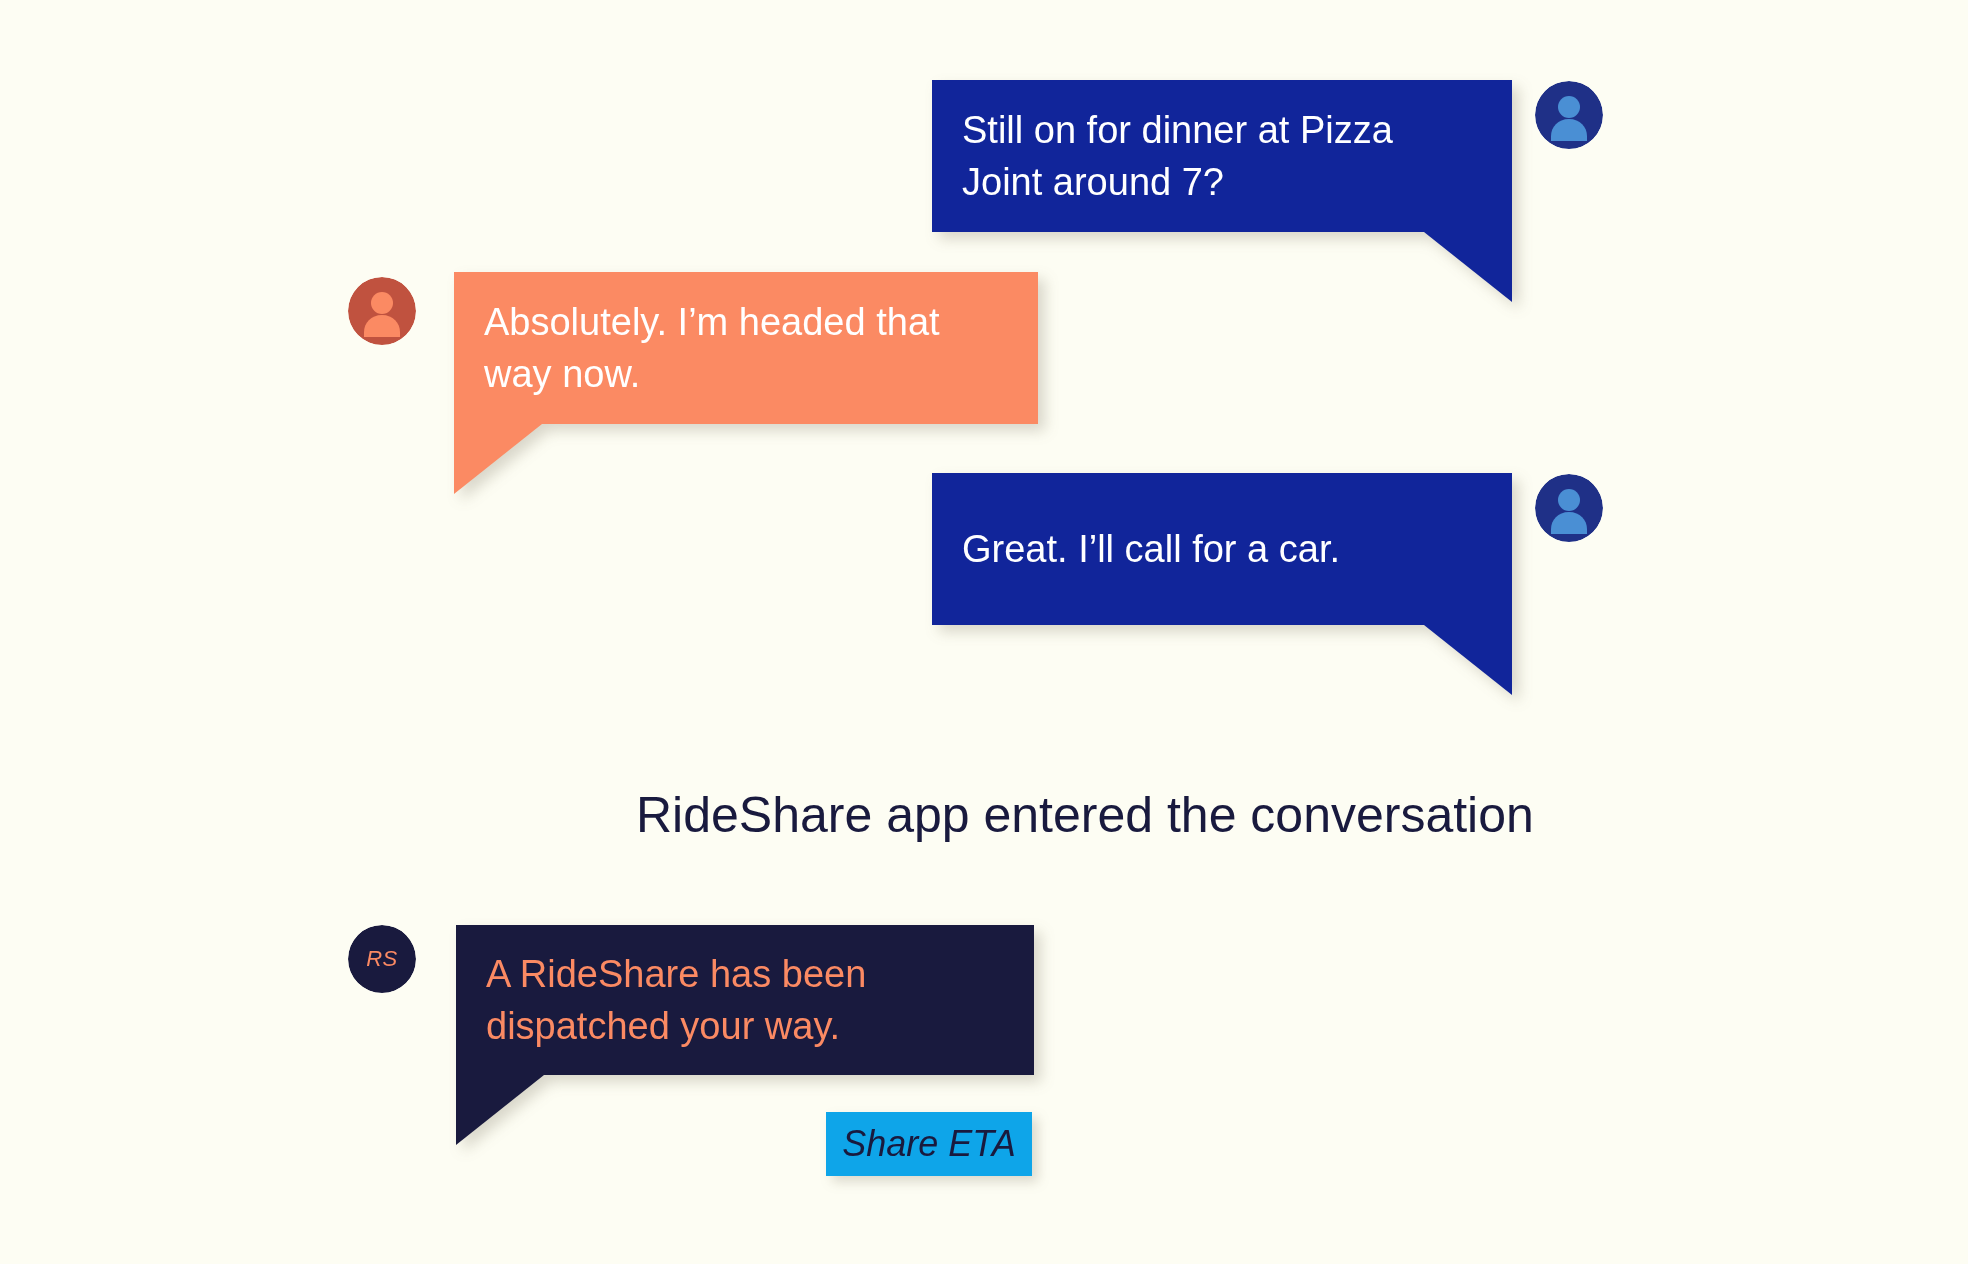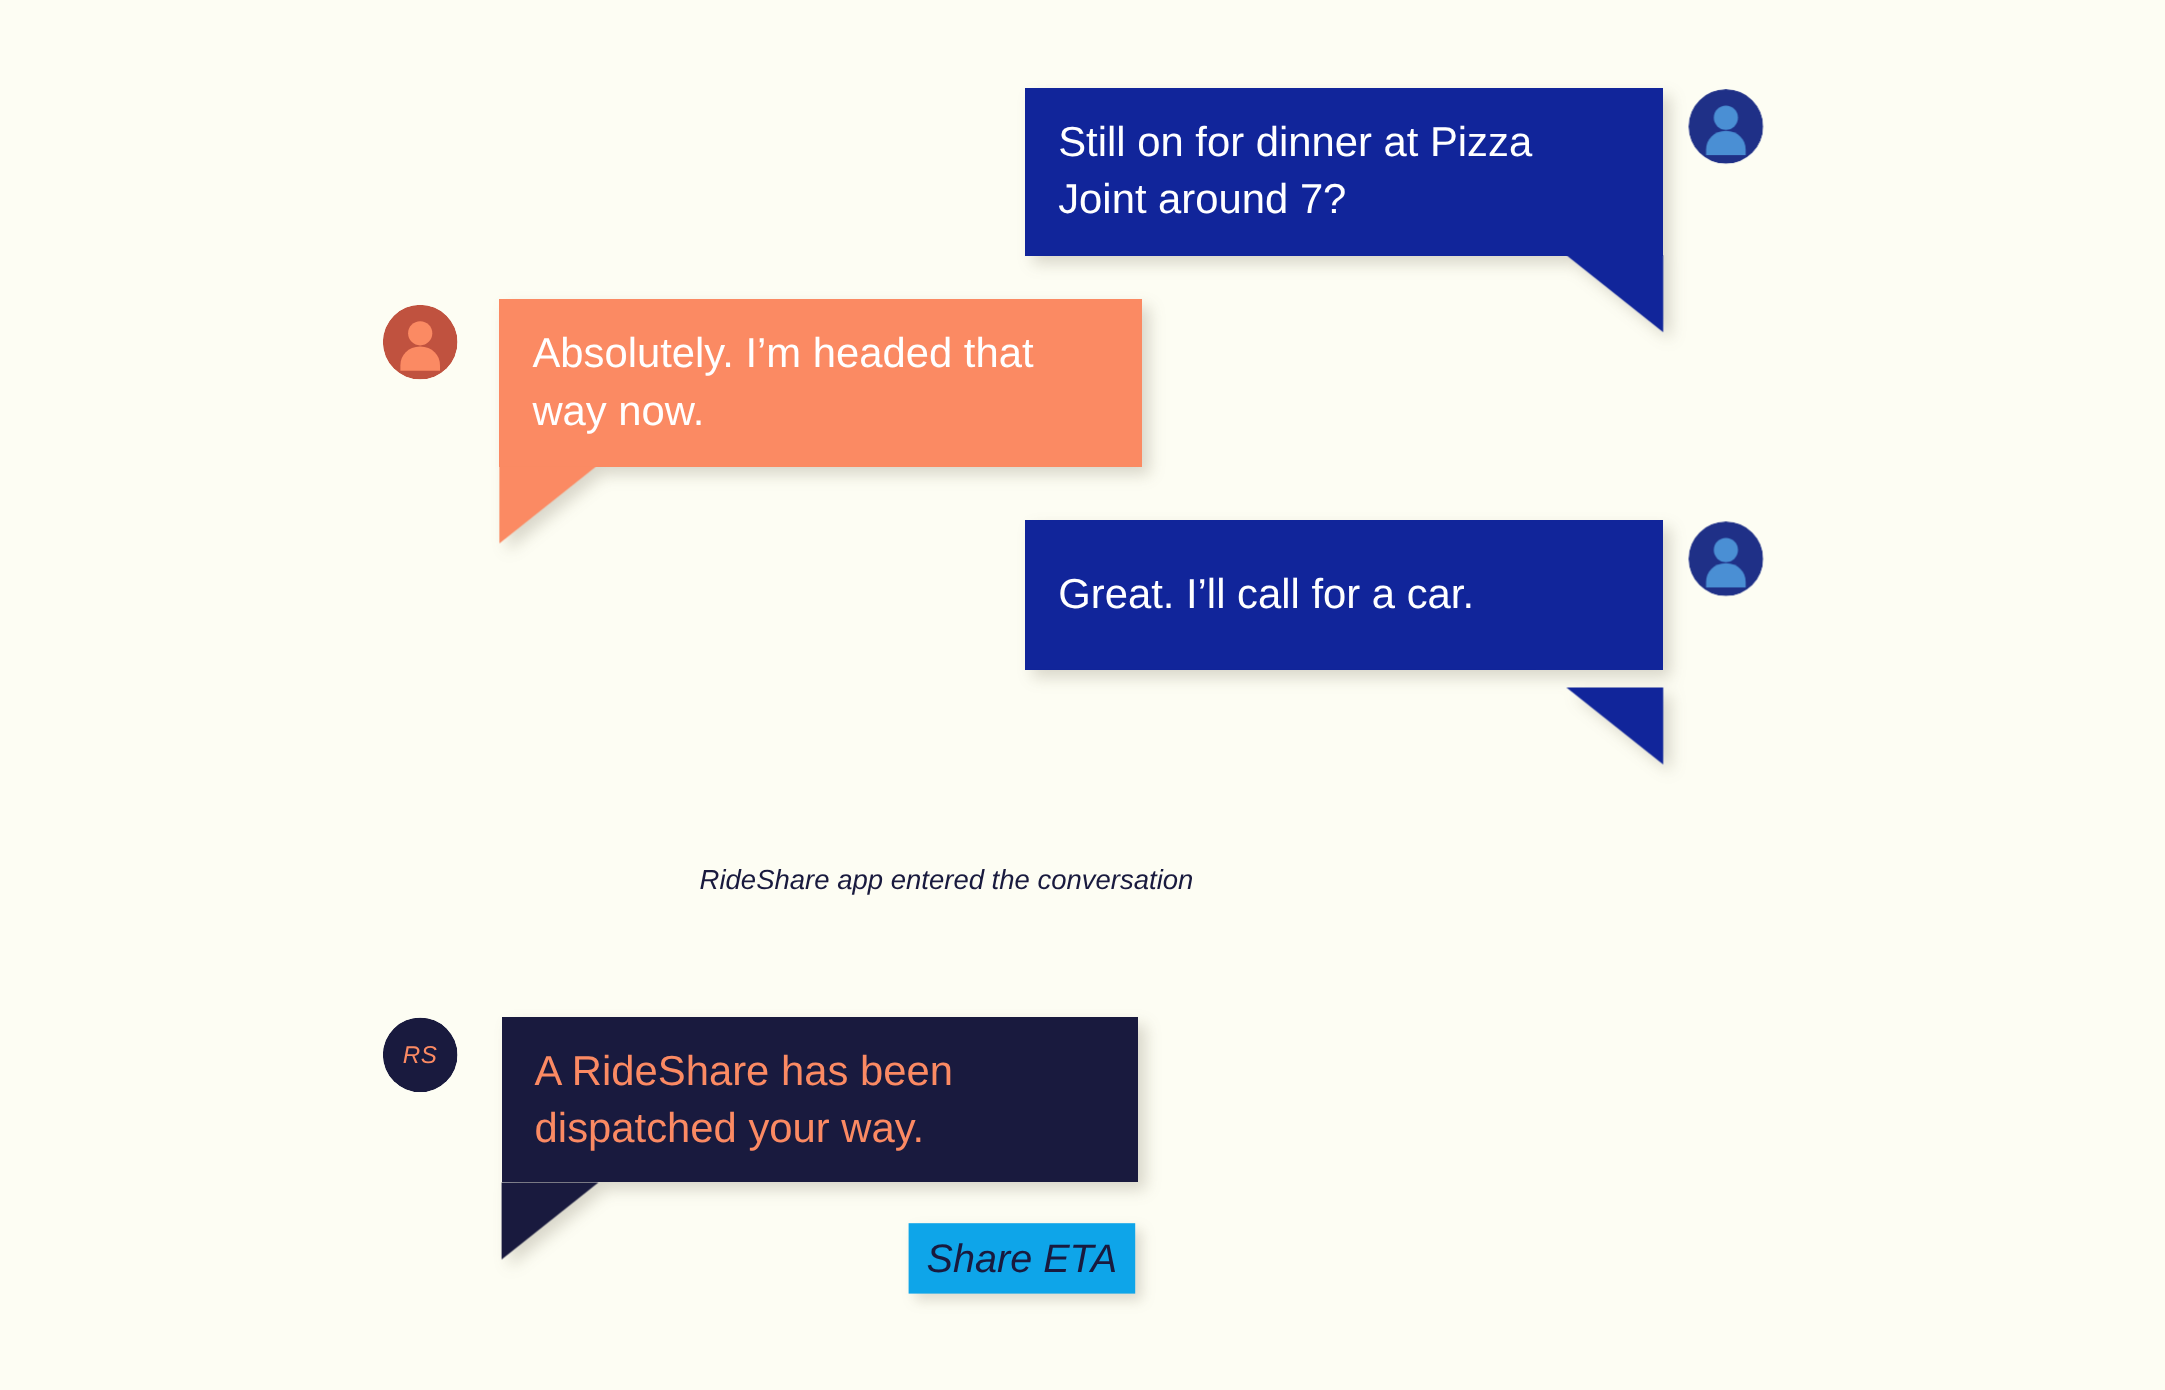--- a/index.html
+++ b/index.html
@@ -76,22 +76,21 @@
   }
   
   .tail-left {
     border-top: 70px solid transparent;
     border-right: 88px solid transparent;
   }
 
   
   .system-note {
     position: absolute;
-    font-style: italic;
-    font-size: 25px;
+    font-size: 50px;
     white-space: nowrap;
   }
 
   
   .qr-button {
     position: absolute;
     display: flex;
     align-items: center;
     justify-content: center;
     font-style: italic;
@@ -133,21 +132,21 @@
   </div>
 
   <div class="bubble" id="bubble-2" style="left:454px; top:272px; width:584px; height:152px;border-radius:21px;">
     <div class="bubble-body" style="background:#fb8a63;">
       <div class="bubble-text" style="color:#ffffff;">Absolutely. I’m headed that
 way now.</div>
     </div>
     <div class="tail tail-left" style="left:0px; top:152px; border-top-color:#fb8a63;"></div>
   </div>
 
-  <div class="bubble" id="bubble-3" style="left:932px; top:473px; width:580px; height:136px;">
+  <div class="bubble" id="bubble-3" style="left:932px; top:473px; width:580px; height:152px;">
     <div class="bubble-body" style="background:#11259a;">
       <div class="bubble-text" style="color:#ffffff;">Great. I’ll call for a car.</div>
     </div>
     <div class="tail tail-right" style="left:492px; top:152px; border-top-color:#11259a;"></div>
   </div>
 
   <div class="avatar" style="left:1535px; top:474px;">
     <svg viewBox="0 0 68 68">
       <circle cx="34" cy="34" r="34" fill="#1f3087"></circle>
       <circle cx="34" cy="26" r="11" fill="#4a8fd4"></circle>

